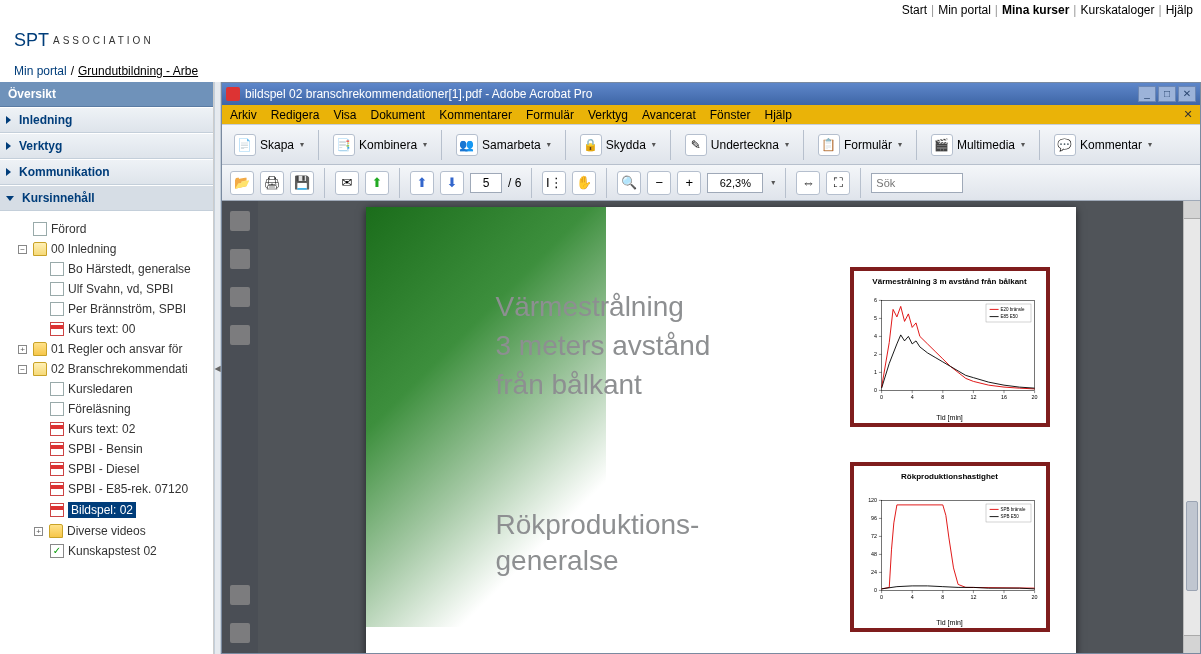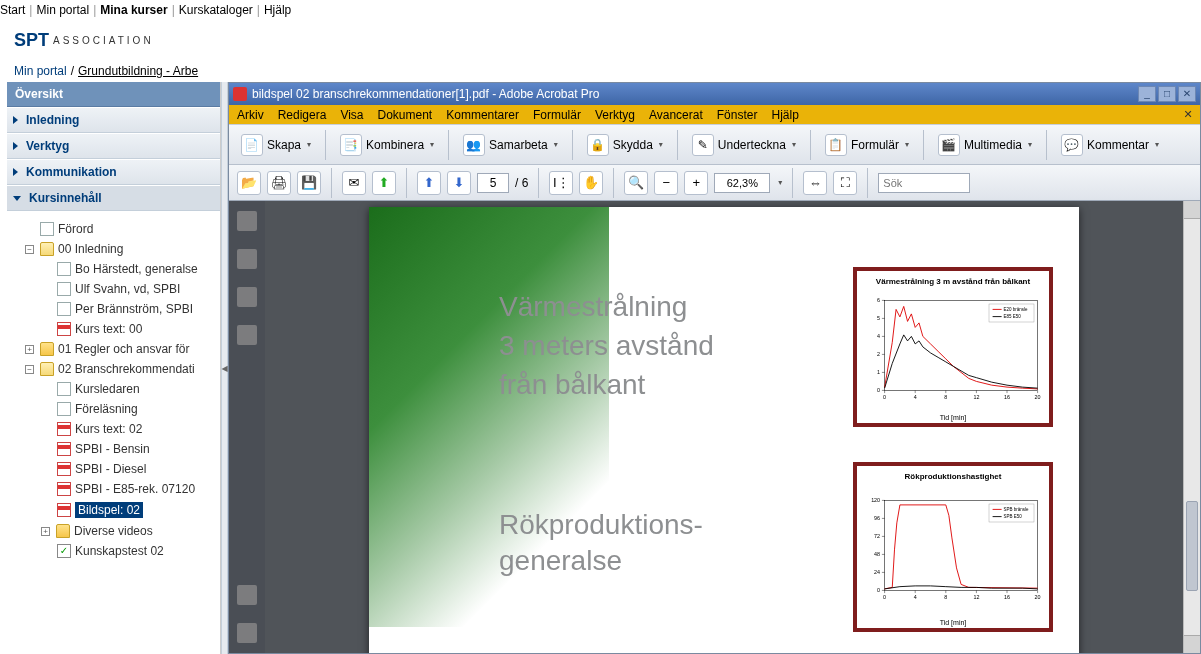--- a/index.html
+++ b/index.html
@@ -1,39 +1,39 @@
 <!DOCTYPE html>
 <html><head>
 <meta charset="utf-8">
 <style>
 * { margin: 0; padding: 0; box-sizing: border-box; font-family: Arial, sans-serif; }
 body { width: 1201px; height: 654px; background: #fff; overflow: hidden; font-size: 12px; }
 
 
-.topnav { height: 20px; display: flex; align-items: center; padding-right: 8px; gap: 4px; font-size: 12px; }
+.topnav { height: 20px; display: flex; justify-content: flex-end; align-items: center; padding-right: 8px; gap: 4px; font-size: 12px; }
 .topnav a { color: #000; text-decoration: none; }
 .topnav a.active { font-weight: bold; }
 .topnav .sep { color: #999; }
 
 
 .logo-area { height: 40px; display: flex; align-items: center; padding-left: 14px; }
 .logo { display: flex; align-items: center; gap: 4px; }
-.logo-mark { font-weight: bold; color: #003d7a; font-size: 18px; }
+.logo-mark { font-weight: normal; color: #003d7a; font-size: 18px; }
 .logo-text { letter-spacing: 3px; font-size: 10px; color: #333; }
 
 
 .breadcrumb { height: 22px; padding-left: 14px; font-size: 12px; display: flex; align-items: center; gap: 4px; }
 .breadcrumb a { color: #003d7a; text-decoration: none; }
 .breadcrumb span.u { text-decoration: underline; }
 
 
 .main { display: flex; height: 572px; }
 
 
-.sidebar { width: 214px; background: #fff; border-right: 1px solid #ccc; flex-shrink: 0; position: relative; margin-left: 7px; }
+.sidebar { width: 214px; background: #fff; border-right: 1px solid #ccc; flex-shrink: 0; position: relative; }
 .sb-head { background: #6F92BA; color: #fff; padding: 5px 8px; font-weight: bold; font-size: 12px; border-bottom: 1px solid #5a7ba3; }
 .sb-item { background: linear-gradient(#eef2f6,#dee4eb); border-bottom: 1px solid #c4cfda; border-top: 1px solid #fff; padding: 5px 8px 5px 18px; font-weight: bold; color: #003d7a; cursor: pointer; display: flex; align-items: center; gap: 6px; font-size: 12px; }
 .sb-item.expanded { background: #d6dde5; }
 .sb-caret { display:inline-block; width:0; height:0; border-left:4px solid transparent; border-right:4px solid transparent; border-top:5px solid #003d7a; margin-left:-12px; margin-right:2px;}
 .sb-caret.right { border-top:4px solid transparent; border-bottom:4px solid transparent; border-left:5px solid #003d7a; border-right:none;}
 
 
 .tree { padding: 8px 0 0 6px; font-size: 12px; color: #333; }
 .tree-node { padding: 3px 2px 3px 4px; display: flex; align-items: center; gap: 4px; white-space: nowrap; cursor: pointer; }
 .tree-node.indent1 { padding-left: 12px; }

